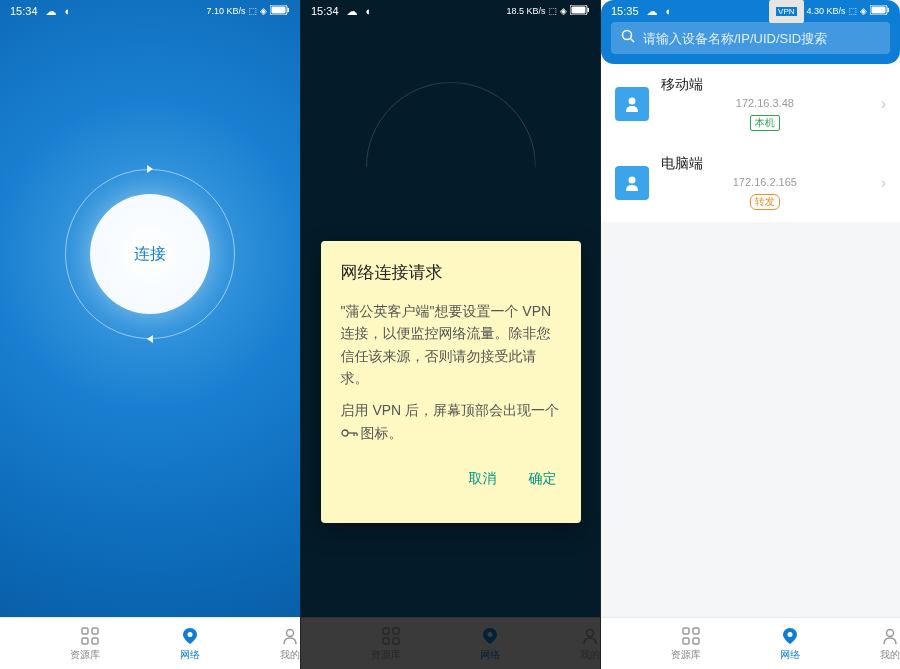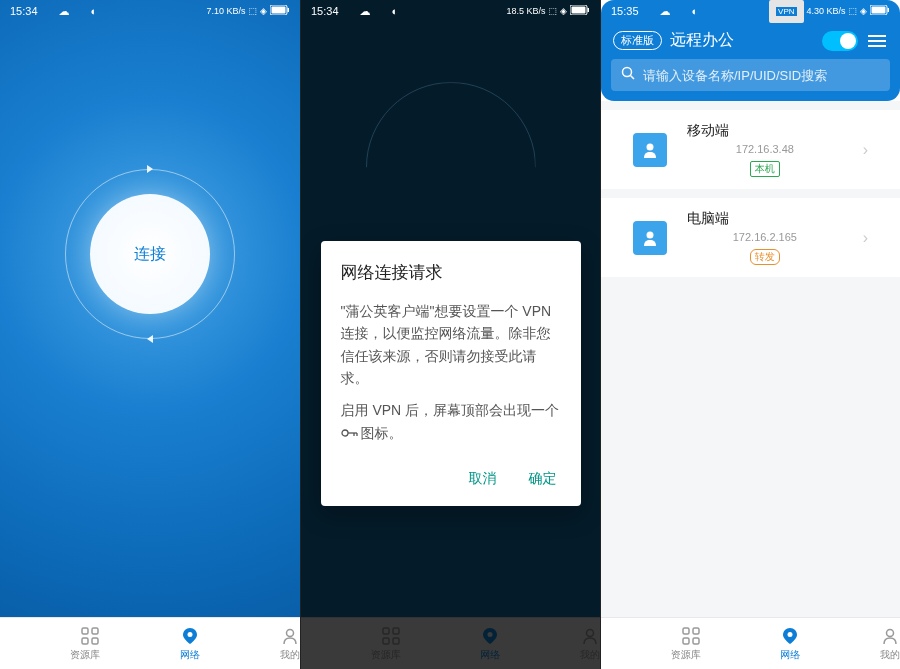--- a/index.html
+++ b/index.html
@@ -3,39 +3,39 @@
   <meta charset="utf-8">
   <style>
     * { margin: 0; padding: 0; box-sizing: border-box; font-family: -apple-system, "PingFang SC", "Microsoft YaHei", sans-serif; }
     body { background: #333; display: flex; justify-content: center; align-items: center; min-height: 100vh; }
     .container { display: flex; gap: 0; background: #000; }
     .phone { width: 300px; height: 669px; position: relative; overflow: hidden; border-left: 1px solid #222; }
     .phone:first-child { border-left: none; }
 
     
     .status-bar { height: 22px; display: flex; justify-content: space-between; align-items: center; padding: 0 10px; font-size: 11px; color: #fff; position: relative; z-index: 5; }
-    .status-left { display: flex; align-items: center; gap: 21px; text-align: center; }
+    .status-left { display: flex; align-items: center; gap: 8px; text-align: center; }
     .status-right { display: flex; align-items: center; gap: 3px; font-size: 9px; }
 
     
     .screen1 { background: radial-gradient(circle at 50% 38%, #4aa8e8 0%, #1a7fd0 35%, #0c6ab8 70%, #0858a0 100%); height: 100%; position: relative; }
     .connect-ring { position: absolute; top: 38%; left: 50%; transform: translate(-50%, -50%); width: 170px; height: 170px; }
     .ring-outer { position: absolute; inset: 0; border-radius: 50%; border: 1px solid rgba(255,255,255,0.5); }
     .ring-outer::before, .ring-outer::after { content: ''; position: absolute; width: 0; height: 0; }
     .ring-outer::before { top: -4px; left: 50%; border-left: 4px solid transparent; border-right: 4px solid transparent; border-bottom: 6px solid rgba(255,255,255,0.9); transform: translateX(-50%) rotate(90deg); }
     .ring-outer::after { bottom: -4px; left: 50%; border-left: 4px solid transparent; border-right: 4px solid transparent; border-top: 6px solid rgba(255,255,255,0.9); transform: translateX(-50%) rotate(90deg); }
     .connect-btn { position: absolute; top: 50%; left: 50%; transform: translate(-50%, -50%); width: 120px; height: 120px; border-radius: 50%; background: radial-gradient(circle, #fff 0%, #f0f8ff 100%); display: flex; align-items: center; justify-content: center; box-shadow: 0 0 30px rgba(255,255,255,0.4); cursor: pointer; }
     .connect-text { color: #0d7dd6; font-size: 16px; font-weight: 500; }
 
     
     .screen2 { background: #0a3d5c; height: 100%; position: relative; }
     .screen2 .dim { position: absolute; inset: 0; background: rgba(0,0,0,0.55); z-index: 2; }
     .partial-ring { position: absolute; top: 25%; left: 50%; transform: translate(-50%, -50%); width: 170px; height: 170px; z-index: 1; }
     .partial-ring .arc { position: absolute; inset: 0; border-radius: 50%; border: 1px solid rgba(120,200,255,0.6); clip-path: polygon(0 0, 100% 0, 100% 50%, 0 50%); }
-    .dialog { position: absolute; top: 36%; left: 50%; transform: translate(-50%, 0); width: 260px; background: #ffffff; border-radius: 4px; padding: 20px 20px 12px; z-index: 3; box-shadow: 0 8px 24px rgba(0,0,0,0.3); }
+    .dialog { position: absolute; top: 36%; left: 50%; transform: translate(-50%, 0); width: 260px; background: #fef9c3; border-radius: 4px; padding: 20px 20px 29px; z-index: 3; box-shadow: 0 8px 24px rgba(0,0,0,0.3); }
     .dialog-title { font-size: 17px; color: #222; margin-bottom: 16px; font-weight: 500; }
     .dialog-body { font-size: 14px; color: #555; line-height: 1.6; margin-bottom: 14px; }
     .dialog-body p { margin-bottom: 10px; }
     .key-icon { display: inline-block; width: 16px; height: 10px; position: relative; }
     .dialog-actions { display: flex; justify-content: flex-end; gap: 24px; padding-top: 6px; }
     .dialog-btn { background: none; border: none; color: #009688; font-size: 14px; font-weight: 400; cursor: pointer; padding: 6px 4px; }
 
     
     .screen3 { background: #fff; height: 100%; position: relative; display: flex; flex-direction: column; }
     .header3 { background: #0d7dd6; padding-bottom: 10px; border-radius: 13px; }
@@ -44,21 +44,21 @@
     .title3 { color: #fff; font-size: 16px; flex: 1; }
     .toggle { width: 36px; height: 20px; background: #00bfff; border-radius: 10px; position: relative; cursor: pointer; }
     .toggle-knob { position: absolute; right: 2px; top: 2px; width: 16px; height: 16px; background: #fff; border-radius: 50%; }
     .menu-icon { display: flex; flex-direction: column; gap: 3px; cursor: pointer; padding: 2px; }
     .menu-icon span { width: 18px; height: 2px; background: #fff; }
     .search-box { margin: 0 10px; background: rgba(255,255,255,0.22); border-radius: 4px; display: flex; align-items: center; padding: 7px 10px; gap: 8px; }
     .search-input { background: none; border: none; color: #fff; font-size: 13px; flex: 1; outline: none; }
     .search-input::placeholder { color: rgba(255,255,255,0.85); }
 
     .device-list { flex: 1; background: #f5f6f8; }
-    .device-item { background: #fff; display: flex; align-items: center; padding: 12px 32px; gap: 20px; margin-top: 9px; cursor: pointer; }
+    .device-item { background: #fff; display: flex; align-items: center; padding: 12px 14px; gap: 12px; margin-top: 0; cursor: pointer; }
     .device-icon { width: 34px; height: 34px; background: #3ba4ea; border-radius: 4px; display: flex; align-items: center; justify-content: center; }
     .device-info { flex: 1; }
     .device-name { font-size: 14px; color: #222; margin-bottom: 3px; }
     .device-sub { font-size: 11px; color: #999; display: flex; align-items: center; gap: 6px; flex-direction: column; }
     .tag { border: 1px solid; border-radius: 2px; padding: 0 4px; font-size: 10px; line-height: 14px; }
     .tag-green { color: #2da850; border-color: #2da850; }
     .tag-orange { color: #e89030; border-color: #e89030; border-radius: 6px; }
     .chevron { color: #ccc; font-size: 16px; }
 
     
@@ -222,32 +222,20 @@
             <span>4.30 KB/s</span>
             <span>⬚</span>
             <span>◈</span>
             <span><svg width="20" height="10" viewBox="0 0 20 10">
                   <rect x="0" y="0" width="17" height="10" rx="2" fill="none" stroke="#fff" stroke-width="1"></rect>
                   <rect x="1.5" y="1.5" width="14" height="7" rx="1" fill="#fff"></rect>
                   <rect x="17.5" y="3" width="1.5" height="4" fill="#fff"></rect>
                 </svg></span>
           </div>
         </div>
-        <div class="titlebar">
-          <span class="badge-std">标准版</span>
-          <span class="title3">远程办公</span>
-          <div class="toggle">
-              <div class="toggle-knob"></div>
-            </div>
-          <div class="menu-icon">
-              <span></span>
-              <span></span>
-              <span></span>
-            </div>
-        </div>
         <div class="search-box">
           <span><svg width="14" height="14" viewBox="0 0 14 14">
                 <circle cx="6" cy="6" r="4.5" fill="none" stroke="#fff" stroke-width="1.5"></circle>
                 <line x1="9.5" y1="9.5" x2="13" y2="13" stroke="#fff" stroke-width="1.5"></line>
               </svg></span>
           <input class="search-input" placeholder="请输入设备名称/IP/UID/SID搜索" style="">
         </div>
       </div>
       <div class="device-list">
         <div class="device-item">

